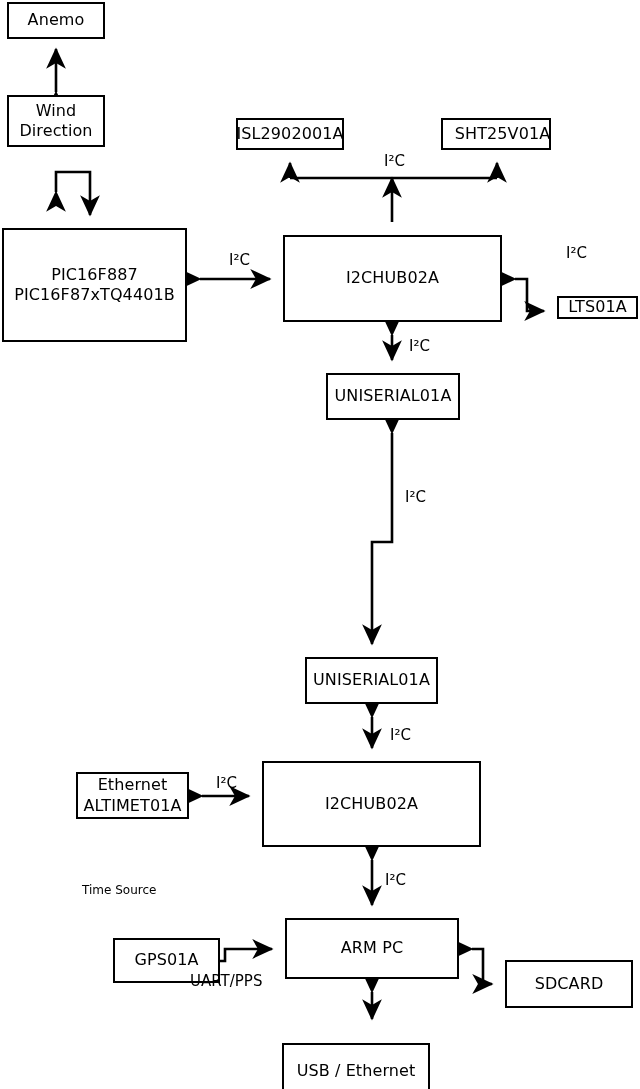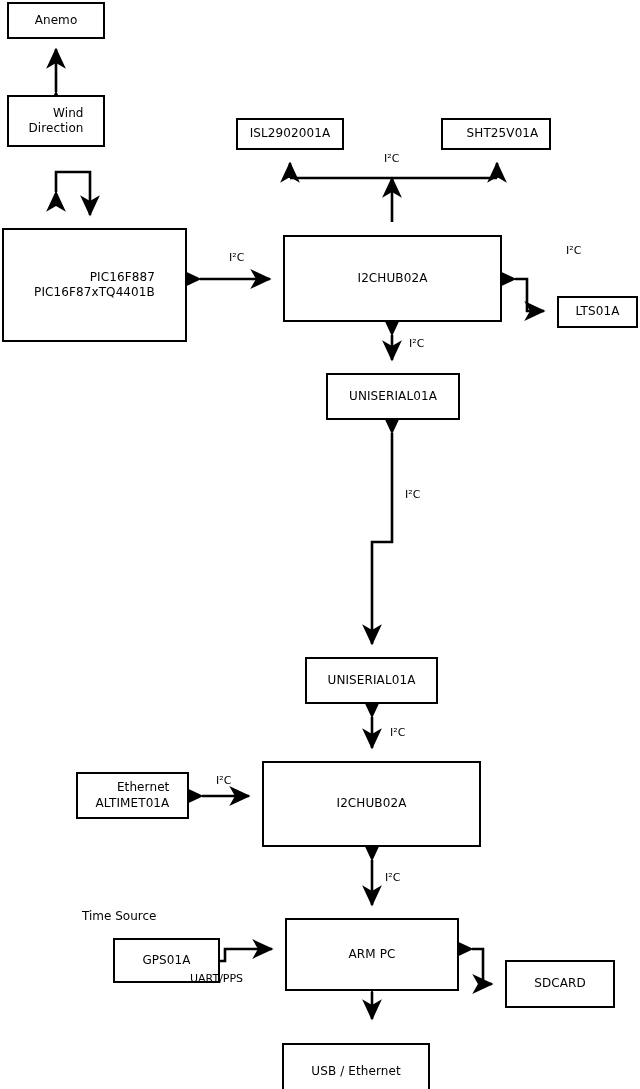--- a/index.html
+++ b/index.html
@@ -27,35 +27,35 @@
     pointer-events: none;
   }
   .node {
     position: absolute;
     box-sizing: border-box;
     border: 2px solid #000000;
     background: #ffffff;
     display: flex;
     align-items: center;
     justify-content: center;
-    text-align: right;
-    font-size: 12px;
+    text-align: center;
+    font-size: 16px;
     line-height: 1.28;
     color: #000000;
     letter-spacing: 0.1px;
     z-index: 2;
   }
   .node .node-label {
     display: block;
     white-space: pre-line;
     padding: 0 3px;
   }
   .edge-label {
     position: absolute;
-    font-size: 11px;
+    font-size: 15px;
     color: #000000;
     white-space: nowrap;
     z-index: 3;
     background: transparent;
     text-align: center;
   }
   .free-label {
     position: absolute;
     font-size: 12px;
     color: #000000;
@@ -126,62 +126,62 @@
   </div>
 
   <div class="node" style="left:441px; top:118px; width:110px; height:32px;padding-left:13px;">
     <span class="node-label">SHT25V01A</span>
   </div>
 
   <div class="node" style="left:283px; top:235px; width:219px; height:87px;">
     <span class="node-label">I2CHUB02A</span>
   </div>
 
-  <div class="node" style="left:557px; top:296px; width:81px; height:32px;">
+  <div class="node" style="left:557px; top:296px; width:81px; height:23px;">
     <span class="node-label">LTS01A</span>
   </div>
 
   <div class="node" style="left:326px; top:373px; width:134px; height:47px;">
     <span class="node-label">UNISERIAL01A</span>
   </div>
 
   <div class="node" style="left:305px; top:657px; width:133px; height:47px;">
     <span class="node-label">UNISERIAL01A</span>
   </div>
 
   <div class="node" style="left:262px; top:761px; width:219px; height:86px;">
     <span class="node-label">I2CHUB02A</span>
   </div>
 
   <div class="node" style="left:76px; top:772px; width:113px; height:47px;">
     <span class="node-label">Ethernet
 ALTIMET01A</span>
   </div>
 
-  <div class="node" style="left:285px; top:918px; width:174px; height:73px;">
+  <div class="node" style="left:285px; top:918px; width:174px; height:61px;">
     <span class="node-label">ARM PC</span>
   </div>
 
   <div class="node" style="left:68px; top:938px; width:107px; height:45px;margin-left:45px;">
     <span class="node-label">GPS01A</span>
   </div>
 
-  <div class="node" style="left:505px; top:960px; width:110px; height:48px;">
+  <div class="node" style="left:505px; top:960px; width:128px; height:48px;">
     <span class="node-label">SDCARD</span>
   </div>
 
   <div class="node" style="left:282px; top:1032px; width:148px; height:57px;margin-top:11px;">
     <span class="node-label">USB / Ethernet</span>
   </div>
 
   <div class="edge-label" style="left:384px; top:152px;">I²C</div>
   <div class="edge-label" style="left:229px; top:251px;">I²C</div>
   <div class="edge-label" style="left:566px; top:244px;">I²C</div>
   <div class="edge-label" style="left:409px; top:337px;">I²C</div>
   <div class="edge-label" style="left:405px; top:488px;">I²C</div>
   <div class="edge-label" style="left:390px; top:726px;">I²C</div>
   <div class="edge-label" style="left:216px; top:774px;">I²C</div>
   <div class="edge-label" style="left:385px; top:871px;">I²C</div>
   <div class="edge-label" style="left:190px; top:972px;">UART/PPS</div>
 
-  <div class="free-label" style="left:82px; top:909px;">Time Source</div>
+  <div class="free-label" style="left:82px; top:883px;">Time Source</div>
 
 </div>
 
 </body></html>

